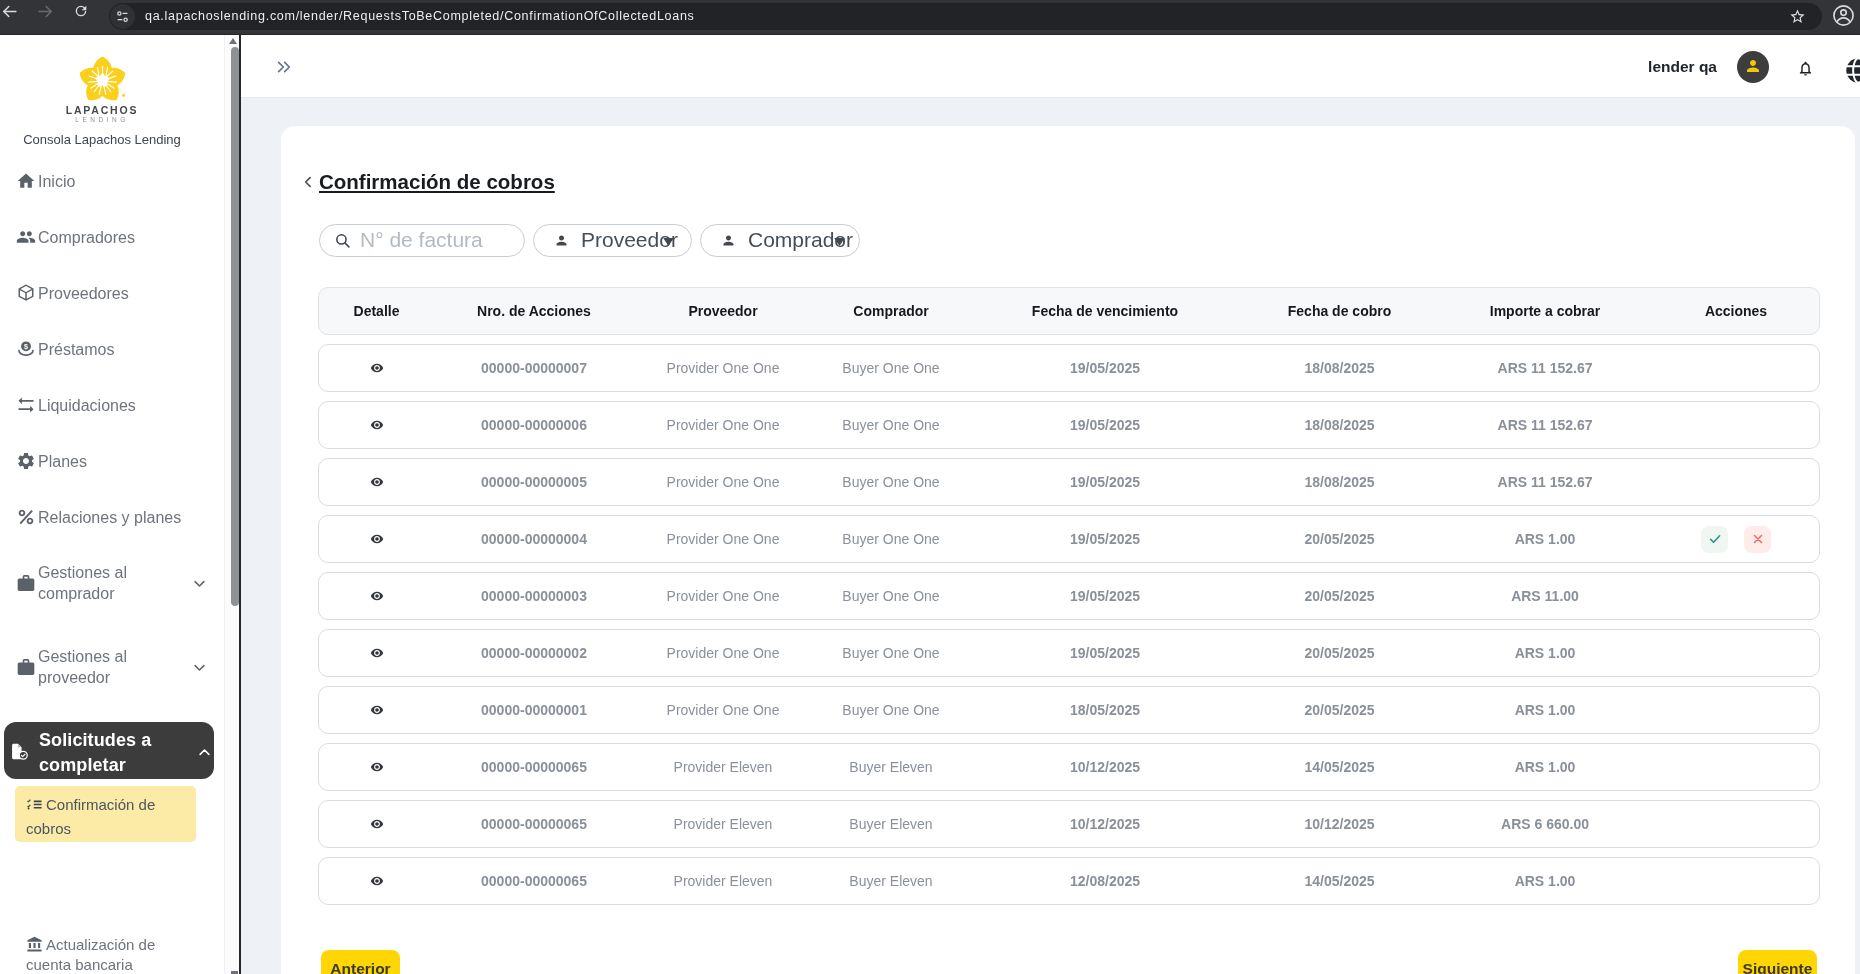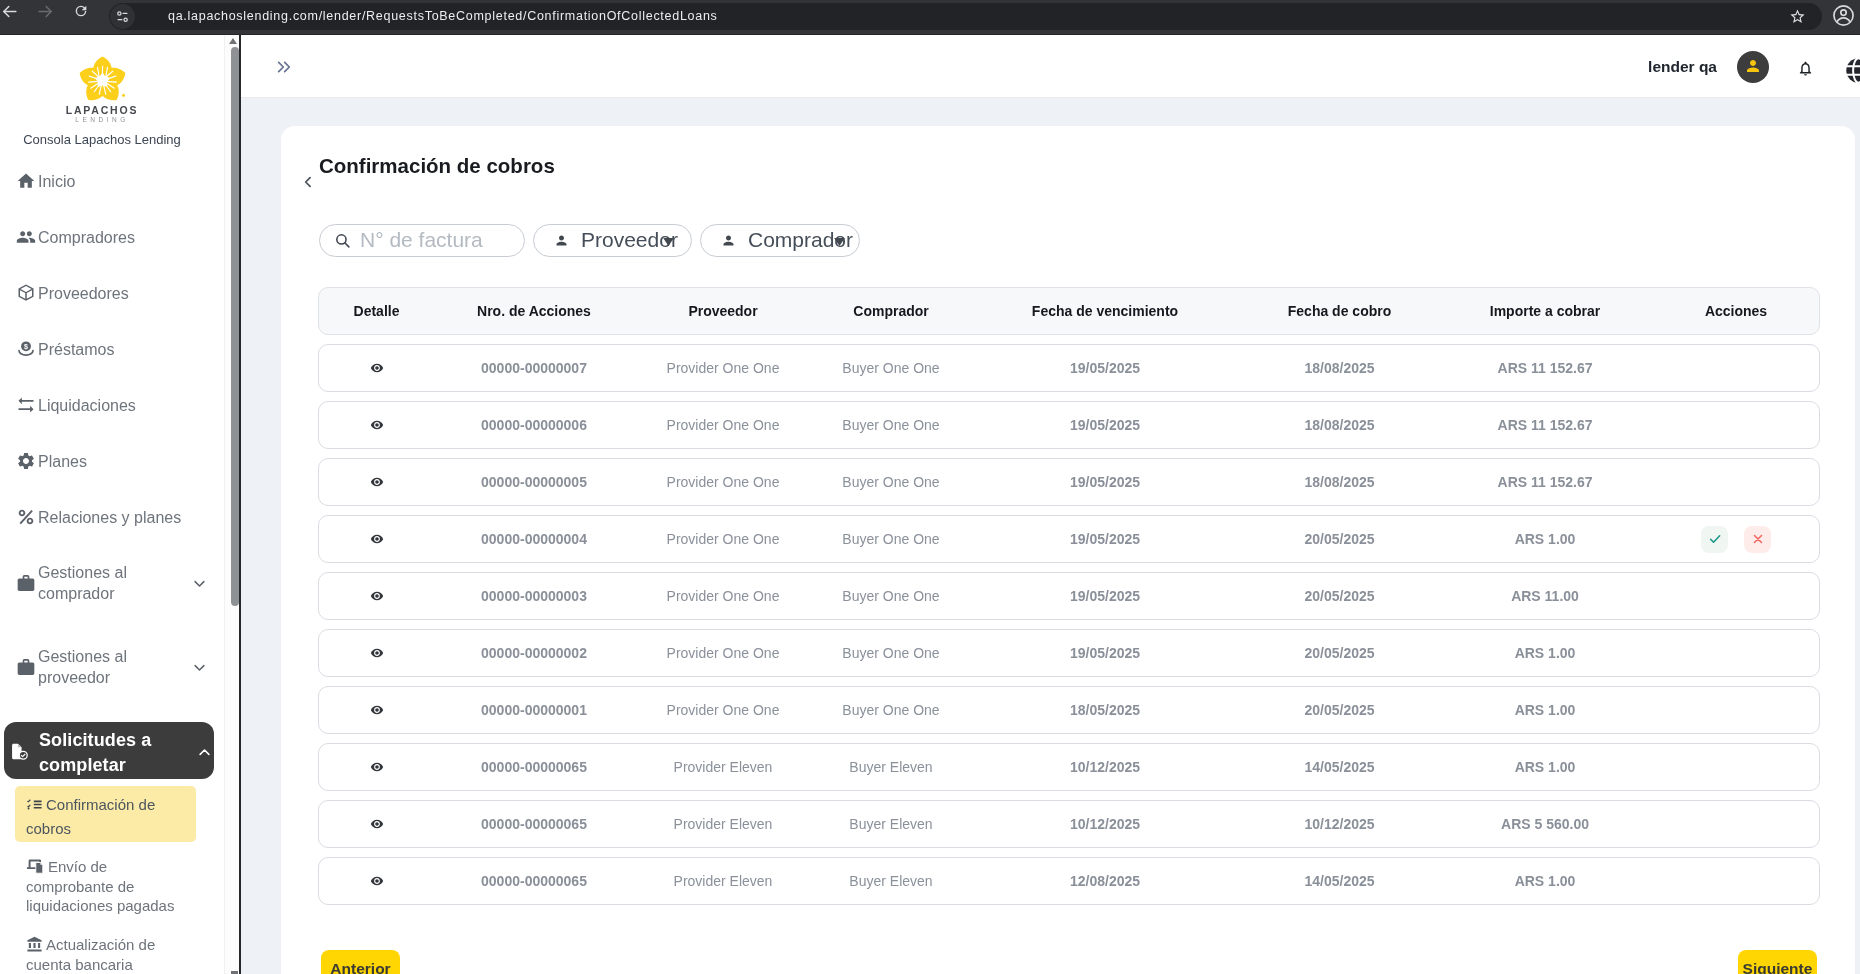--- a/index.html
+++ b/index.html
@@ -3,21 +3,21 @@
 <meta charset="utf-8">
 <style>
 * { margin:0; padding:0; box-sizing:border-box; }
 html,body { width:1860px; height:974px; overflow:hidden; font-family:"Liberation Sans", sans-serif; background:#fff; }
 .abs { position:absolute; }
 svg { display:block; }
 #chrome { position:absolute; left:0; top:0; width:1860px; height:35px; background:#333438; }
 #chrome .edge { position:absolute; left:0; bottom:0; width:100%; height:1.5px; background:#242528; }
 #urlpill { position:absolute; left:109px; top:3px; width:1713px; height:27px; border-radius:13.5px; background:#212326; }
 #siteinfo { position:absolute; left:1px; top:1px; width:25px; height:25px; border-radius:50%; background:#303134; }
-#urltext { position:absolute; left:36px; top:0; height:27px; line-height:27px; color:#eceef0; font-size:12.5px; letter-spacing:0.72px;margin-left:23px; }
+#urltext { position:absolute; left:36px; top:0; height:27px; line-height:27px; color:#eceef0; font-size:12.5px; letter-spacing:0.72px; }
 #sidebar { position:absolute; left:0; top:35px; width:239px; height:939px; background:#fff; }
 #sbline { position:absolute; left:239px; top:35px; width:2px; height:939px; background:#26282b; }
 #sbtrack { position:absolute; left:224px; top:35px; width:15px; height:939px; background:#fcfcfc; border-left:1px solid #f1f1f1; }
 #sbthumb { position:absolute; left:231px; top:47px; width:8px; height:559px; background:#8f9295; border-radius:4px; }
 .navitem { position:absolute; left:0; color:#6e747c; font-size:16px; line-height:21px; }
 .navitem .ic { position:absolute; left:16px; top:50%; transform:translateY(-50%); width:20px; height:20px; }
 .navitem .lbl { position:absolute; left:38px; top:50%; transform:translateY(-50%); white-space:nowrap; }
 #darknav { position:absolute; left:4px; top:687px; width:210px; height:57px; background:#3c3c3c; border-radius:12px; color:#fff; }
 #darknav .lbl { position:absolute; left:35px; top:6px; font-size:18px; line-height:24.5px; font-weight:bold; letter-spacing:0.1px;}
 #subyellow { position:absolute; left:15px; top:751px; width:181px; height:56px; background:#fbeba6; border-radius:5px; }
@@ -187,26 +187,20 @@
       </svg>
   </div>
   <div id="subyellow"></div>
   <div class="subitem" style="top:758px;width:165px;color:#4d5560;line-height:23.5px;">
     <span class="si"><svg width="17" height="17" viewBox="0 0 24 24" fill="#3c434b">
           <path d="M11 6.5h11v2.2H11zM11 11h11v2.2H11zM11 15.5h11v2.2H11z" transform="translate(0,0)"></path>
           <path d="M2.3 8.9 0.6 7.2l1.2-1.2 0.5 0.5 2.2-2.2 1.2 1.2-3.4 3.4z" transform="translate(1,0.4)"></path>
           <path d="M2.3 8.9 0.6 7.2l1.2-1.2 0.5 0.5 2.2-2.2 1.2 1.2-3.4 3.4z" transform="translate(1,7.6)"></path>
           <circle cx="3.6" cy="17.6" r="1.3"></circle>
         </svg></span>Confirmación de<br>cobros</div>
-  <div class="subitem" style="top:821px;width:175px;">
-    <span class="si"><svg width="19" height="19" viewBox="0 0 24 24">
-          <path d="M4.5 4.5h13a1.5 1.5 0 0 1 1.5 1.5v1.5h-2.3V6.8H5.8v7.4H13v2.3H1.2v-2.3h2.1V6a1.5 1.5 0 0 1 1.2-1.5z" fill="#5b6169"></path>
-          <path d="M13.6 8.2h4.6l3 3v9.3c0 .7-.5 1.2-1.2 1.2h-6.4c-.7 0-1.2-.5-1.2-1.2V9.4c0-.7.5-1.2 1.2-1.2z" fill="#5b6169" stroke="#fff" stroke-width="1.1"></path>
-          <path d="M18.2 8.4v2.8H21l-2.8-2.8z" fill="#fff"></path>
-        </svg></span>Envío de<br>comprobante de<br>liquidaciones pagadas</div>
   <div class="subitem" style="top:900px;width:175px;">
     <span class="si"><svg width="17" height="17" viewBox="0 0 24 24" fill="#5b6169">
           <path d="M4 10h3v7H4zM10.5 10h3v7h-3zM2 19h20v3H2zM17 10h3v7h-3zM12 1 2 6v2h20V6z"></path>
         </svg></span>Actualización de<br>cuenta bancaria</div>
 </div>
 <div id="sbtrack">
     <svg class="abs" style="left:4px;top:3px" width="8" height="6" viewBox="0 0 8 6" fill="#6f7276">
       <path d="M4 0 8 6H0z"></path>
     </svg>
   </div>
@@ -234,21 +228,21 @@
         <g stroke="#fff" stroke-width="2" fill="none">
           <path d="M1 9.2h25M1 17.8h25"></path>
           <ellipse cx="13.5" cy="13.5" rx="5.4" ry="12.2"></ellipse>
         </g>
       </svg>
   </div>
   <div id="card">
     <svg class="abs" style="left:20px;top:49px" width="14" height="14" viewBox="0 0 24 24" fill="none" stroke="#4c535c" stroke-width="3" stroke-linecap="round" stroke-linejoin="round">
         <path d="M15.5 4.5 8 12l7.5 7.5"></path>
       </svg>
-    <div id="h1row" style="left:38px;top:28px;">Confirmación de cobros</div>
+    <div id="h1row" style="left:38px;top:44px;text-decoration:underline;">Confirmación de cobros</div>
     <div class="pill" style="left:38px;width:206px;">
       <svg class="abs" style="left:14px;top:7px" width="17" height="17" viewBox="0 0 24 24" fill="none" stroke="#3f454d" stroke-width="2.2" stroke-linecap="round">
           <circle cx="10.5" cy="10.5" r="6.5"></circle>
           <path d="M15.5 15.5 21 21"></path>
         </svg>
       <div class="pilltext" style="left:40px;color:#b3bac1;">N° de factura</div>
     </div>
     <div class="pill" style="left:252px;width:159px;">
       <svg class="abs" style="left:20px;top:8px" width="15" height="15" viewBox="0 0 24 24" fill="#43484f">
           <path d="M12 12c2.21 0 4-1.79 4-4s-1.79-4-4-4-4 1.79-4 4 1.79 4 4 4zm0 2c-2.67 0-8 1.34-8 4v2h16v-2c0-2.66-5.33-4-8-4z"></path>
@@ -406,21 +400,21 @@
         <div class="ceye">
           <svg width="14" height="14" viewBox="0 0 24 24" fill="#33373c">
             <path d="M12 4.8C7.2 4.8 3.1 7.8 1.4 12c1.7 4.2 5.8 7.2 10.6 7.2s8.9-3 10.6-7.2C20.9 7.8 16.8 4.8 12 4.8zm0 12.2c-2.8 0-5-2.2-5-5s2.2-5 5-5 5 2.2 5 5-2.2 5-5 5zm0-8c-1.7 0-3 1.3-3 3s1.3 3 3 3 3-1.3 3-3-1.3-3-3-3z"></path>
           </svg>
         </div>
         <div class="cnum">00000-00000065</div>
         <div>Provider Eleven</div>
         <div>Buyer Eleven</div>
         <div class="cdate">10/12/2025</div>
         <div class="cdate">10/12/2025</div>
-        <div class="camt">ARS 5 560.00</div>
+        <div class="camt">ARS 6 660.00</div>
         <div></div>
       </div>
 <div class="trow" style="top:731px">
         <div class="ceye">
           <svg width="14" height="14" viewBox="0 0 24 24" fill="#33373c">
             <path d="M12 4.8C7.2 4.8 3.1 7.8 1.4 12c1.7 4.2 5.8 7.2 10.6 7.2s8.9-3 10.6-7.2C20.9 7.8 16.8 4.8 12 4.8zm0 12.2c-2.8 0-5-2.2-5-5s2.2-5 5-5 5 2.2 5 5-2.2 5-5 5zm0-8c-1.7 0-3 1.3-3 3s1.3 3 3 3 3-1.3 3-3-1.3-3-3-3z"></path>
           </svg>
         </div>
         <div class="cnum">00000-00000065</div>
         <div>Provider Eleven</div>

